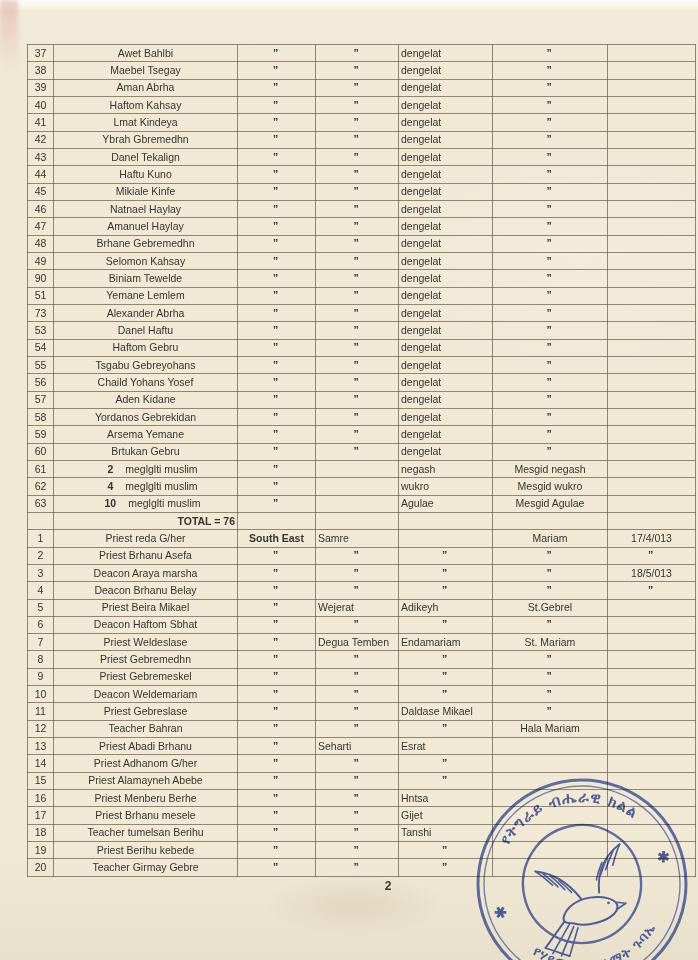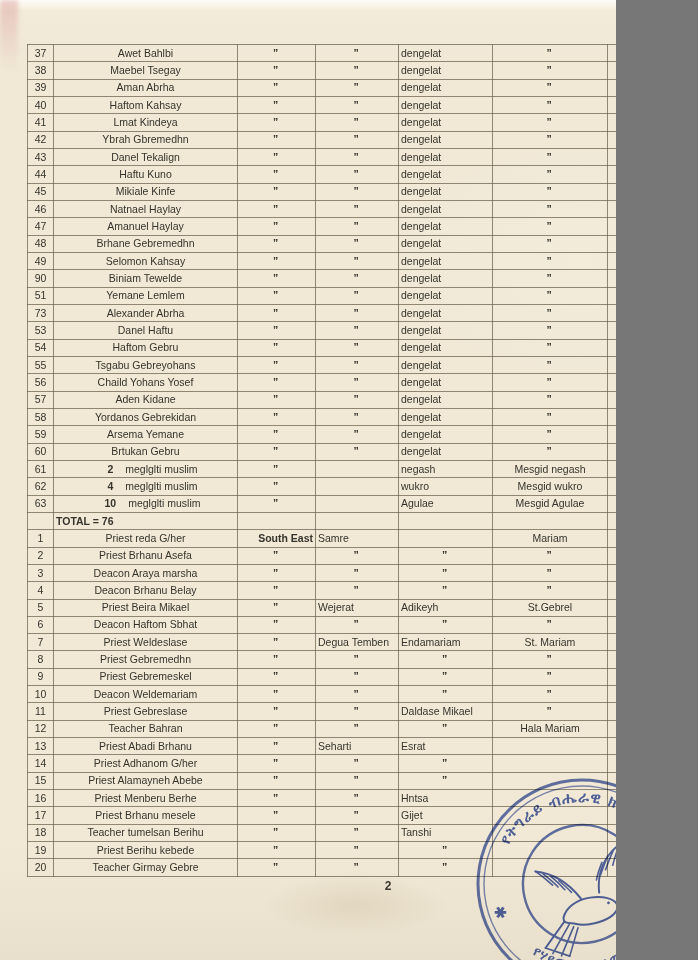--- a/index.html
+++ b/index.html
@@ -1,17 +1,17 @@
 <!DOCTYPE html>
 <html><head>
 <meta charset="utf-8">
 <style>
   html,body{margin:0;padding:0;background:#777;}
   .page{
-    position:relative;width:616px;height:960px;overflow:hidden;
+    position:relative;width:698px;height:960px;overflow:hidden;
     background:#f1e9d6;
     background-image:
       radial-gradient(ellipse 130px 45px at 355px 905px, rgba(200,182,150,.30), transparent 70%),
       radial-gradient(ellipse 260px 160px at 580px 260px, rgba(255,255,255,.12), transparent 75%),
       linear-gradient(180deg, rgba(255,255,255,.10) 0%, rgba(0,0,0,0) 6%, rgba(0,0,0,0) 88%, rgba(120,100,70,.07) 100%);
     font-family:"Liberation Sans", sans-serif;
   }
   .scan-edge{position:absolute;top:0;left:0;right:0;height:11px;
     background:linear-gradient(180deg,#fdfcf9 0%,#f8f2e3 70%,#f1e9d6 100%);}
   .pink-smudge{position:absolute;top:0;left:0;width:18px;height:72px;
@@ -26,22 +26,22 @@
     font-size:10.5px;color:#35332c;line-height:15px;
     padding:0 2px;overflow:hidden;white-space:nowrap;height:15px;
   }
   td.cnum{text-align:center;font-size:10.5px;}
   td.cname{text-align:center;padding-left:7px;}
   td.c3,td.c6,td.c7{text-align:center;}
   td.c4,td.c5{text-align:left;padding-left:9px;}
   td.ditto{text-align:center !important;padding-left:0 !important;
     font-weight:bold;font-size:9px;color:#494438;}
   td .pre{font-weight:bold;display:inline-block;margin-left:14px;margin-right:12px;}
-  td.b, .b{font-weight:bold;color:#2e2c26;text-align:right;}
-  td.total-cell{font-weight:bold;text-align:left;font-size:11.5px;color:#2e2c26;}
+  td.b, .b{font-weight:bold;color:#2e2c26;}
+  td.total-cell{font-weight:bold;text-align:right;font-size:11.5px;color:#2e2c26;}
   .pagenum{position:absolute;left:378px;top:879px;width:20px;text-align:center;
     font-size:12px;font-weight:bold;color:#3b3931;}
   .stamp{position:absolute;left:460px;top:762px;width:244px;height:244px;
     transform:rotate(-12deg);opacity:.88;mix-blend-mode:multiply;}
 </style>
 </head>
 <body>
 
 <div class="page">
   <div class="scan-edge"></div>

